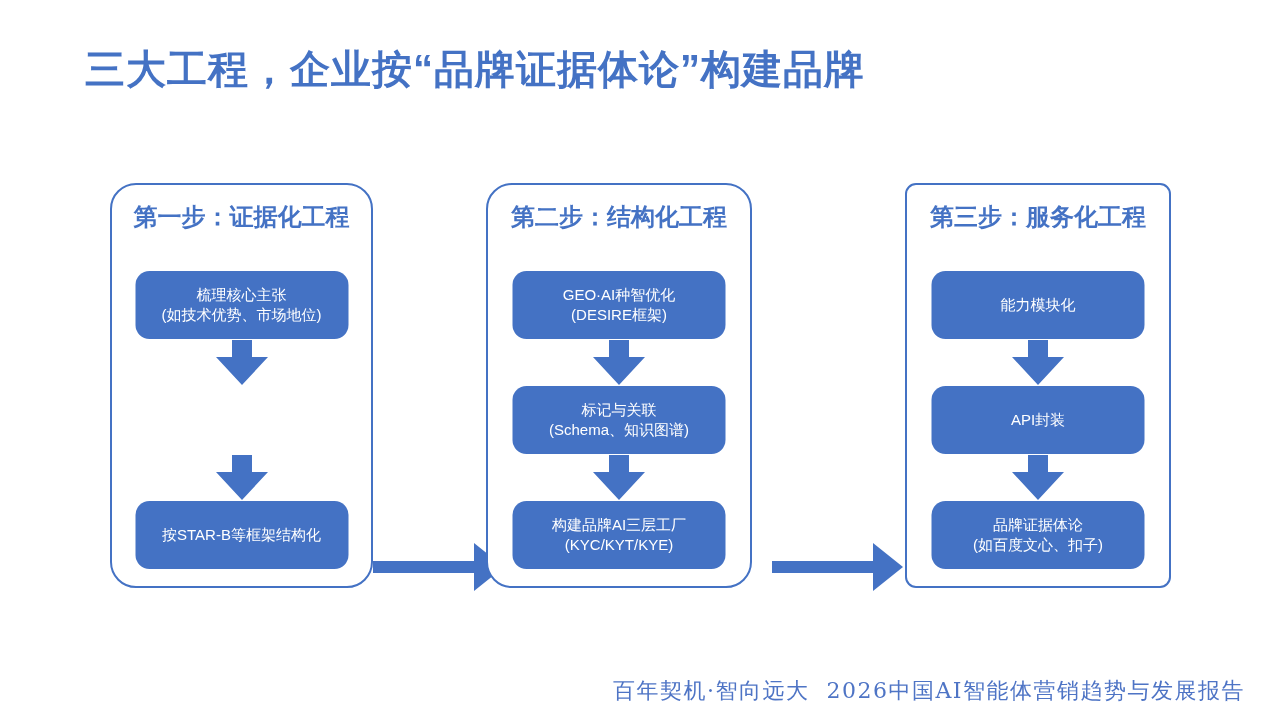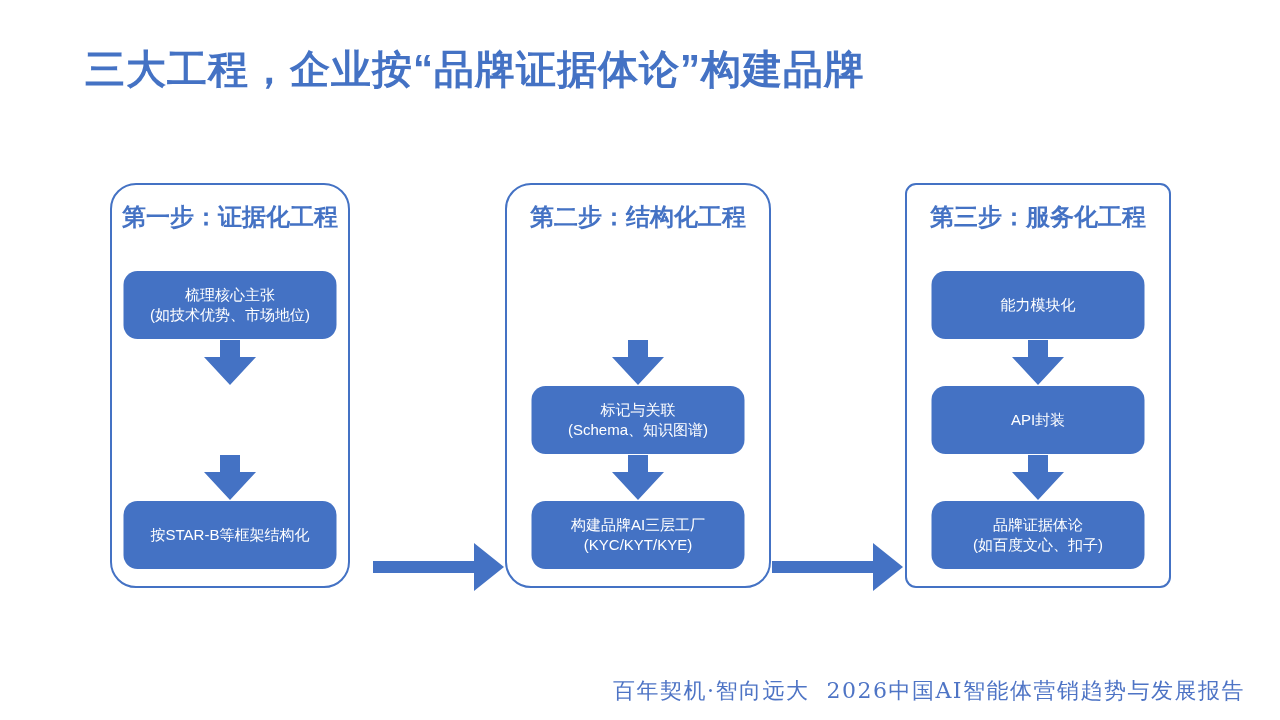--- a/index.html
+++ b/index.html
@@ -19,22 +19,22 @@
   .title{
     position:absolute;left:85px;top:42px;margin:0;
     font-size:40px;font-weight:bold;color:var(--primary);
     letter-spacing:1px;white-space:nowrap;
   }
   .columns{position:absolute;left:0;top:183px;width:1280px;height:405px;}
   .col{
     position:absolute;top:0;height:405px;box-sizing:border-box;
     border:2.5px solid var(--border);border-radius:26px;background:var(--background);
   }
-  .col1{left:110px;width:240px;padding-left:24px;}
-  .col2{left:505px;width:266px;}
+  .col1{left:110px;width:263px;padding-left:24px;}
+  .col2{left:486px;width:266px;}
   .col3{left:905px;width:266px;border-radius:11px;}
   .col-heading{
     position:absolute;top:16px;left:0;width:100%;margin:0;
     text-align:center;font-size:24px;font-weight:bold;color:var(--primary);
     white-space:nowrap;
   }
   .box{
     position:absolute;left:50%;transform:translateX(-50%);
     width:213px;height:68px;border-radius:14px;background:var(--box-fill);
     color:var(--box-text);display:flex;flex-direction:column;
@@ -84,20 +84,24 @@
         <div></div>
       </div>
     </section>
 
     <svg class="right-arrow r1" viewBox="0 0 131 48">
       <polygon points="0,18 101,18 101,0 131,24 101,48 101,30 0,30"></polygon>
     </svg>
 
     <section class="col col2">
       <h2 class="col-heading">第二步：结构化工程</h2>
+      <div class="box b1">
+        <div>GEO·AI种智优化</div>
+        <div>(DESIRE框架)</div>
+      </div>
       <svg class="down-arrow a1" viewBox="0 0 52 45">
         <polygon points="16,0 36,0 36,17 52,17 26,45 0,17 16,17"></polygon>
       </svg>
       <div class="box b2">
         <div>标记与关联</div>
         <div>(Schema、知识图谱)</div>
       </div>
       <svg class="down-arrow a2" viewBox="0 0 52 45">
         <polygon points="16,0 36,0 36,17 52,17 26,45 0,17 16,17"></polygon>
       </svg>

